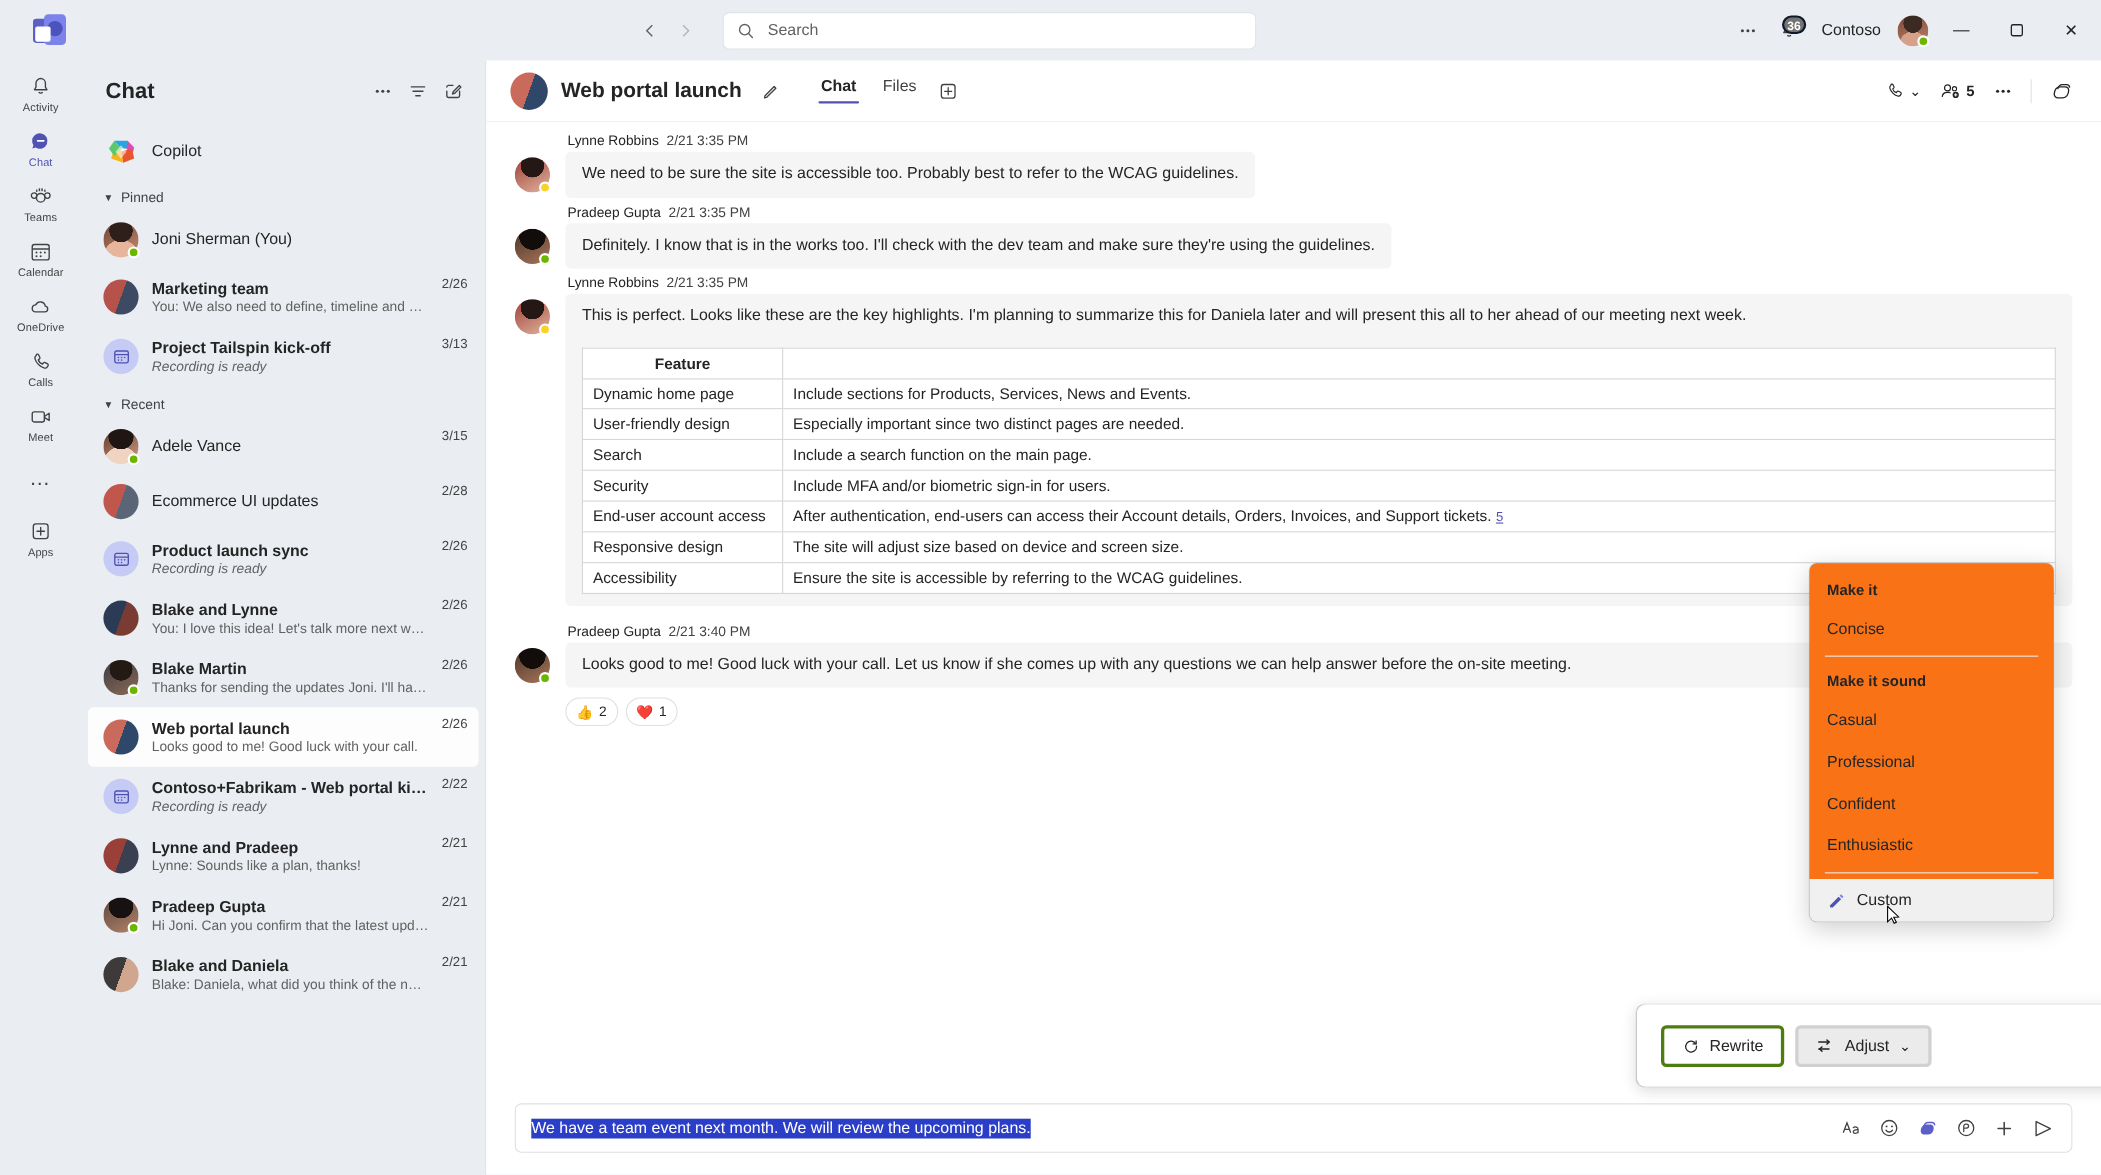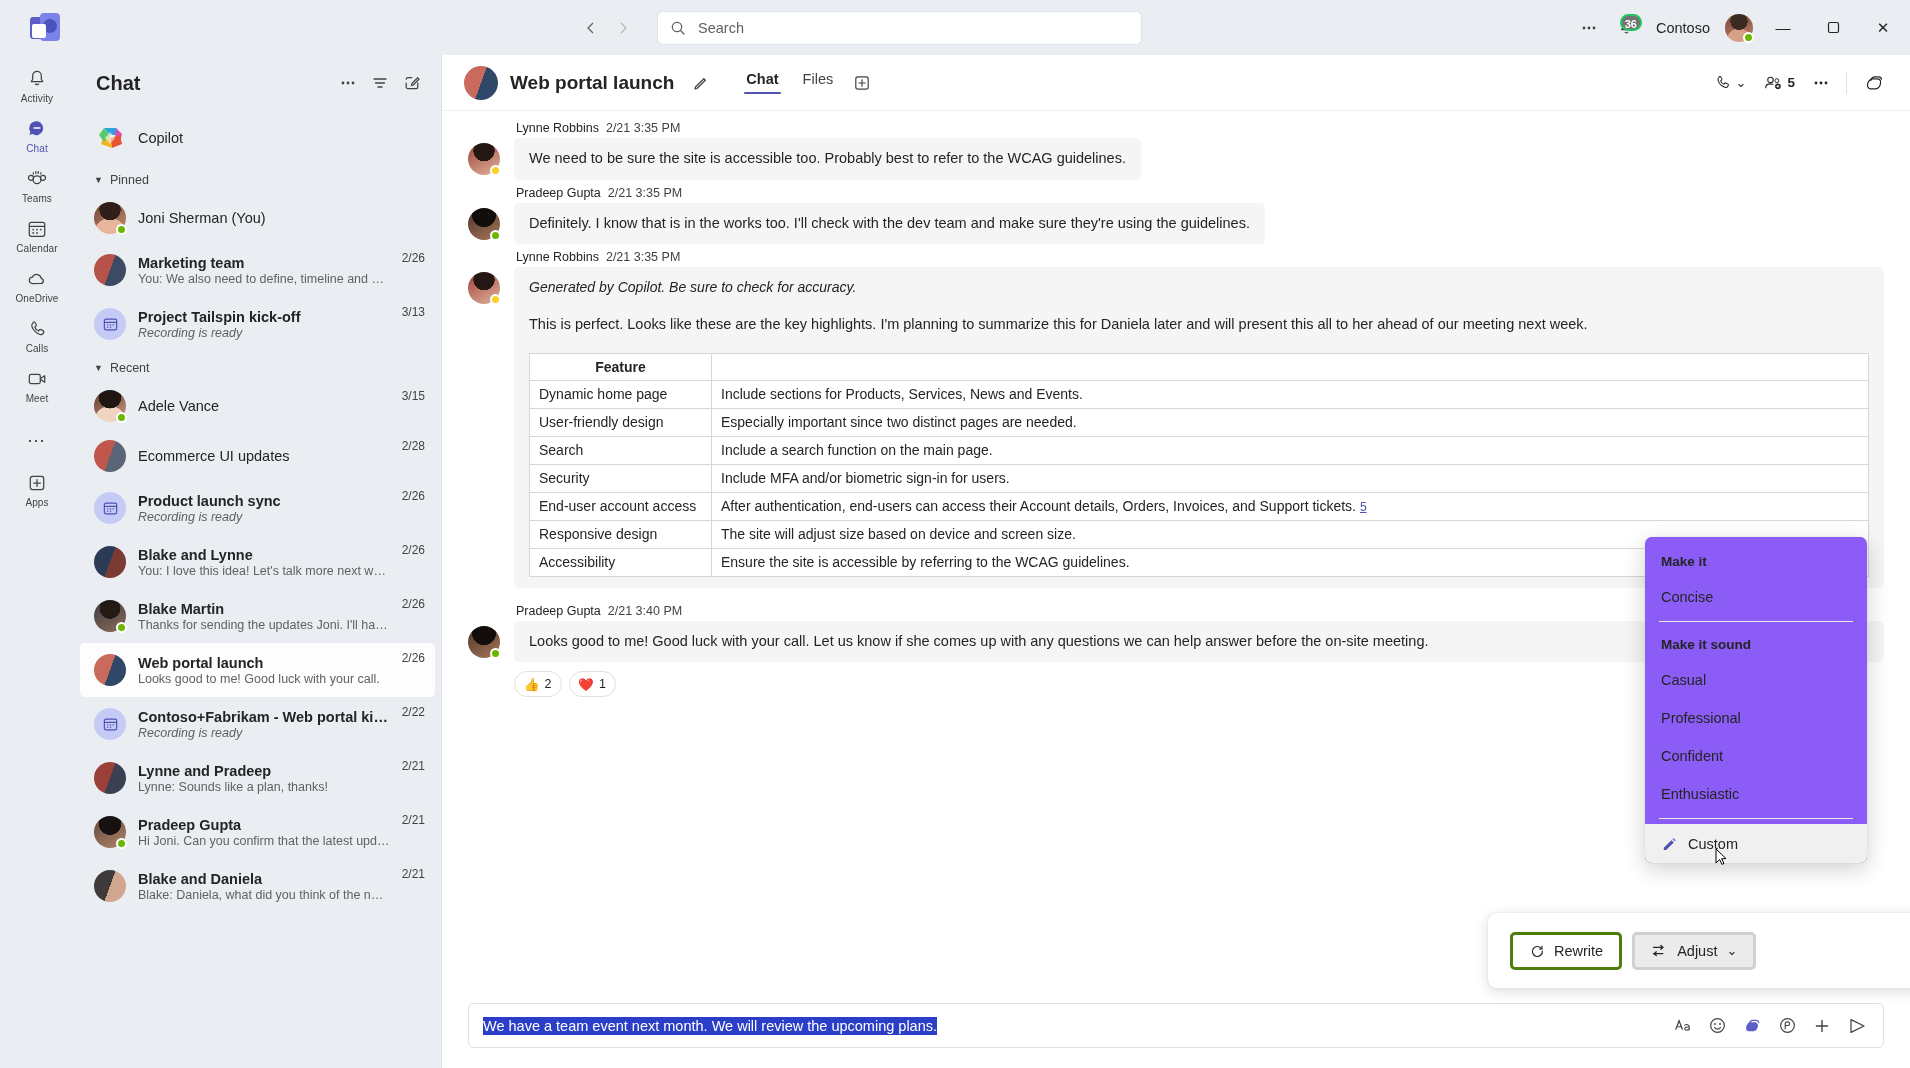--- a/index.html
+++ b/index.html
@@ -44,21 +44,21 @@
   #search-input::placeholder { color:#616161; }
   #tb-right { margin-left:auto; display:flex; align-items:center; gap:4px; padding-right:4px; }
   .tb-icon {
     width:34px; height:32px; display:flex;align-items:center;justify-content:center;
     color:#424242; cursor:pointer; border-radius:4px; position:relative;
   }
   .badge {
     position:absolute; top:2px; right:2px;
     background:#737373; color:#fff; font-size:11px; font-weight:bold;
     border-radius:9px; min-width:19px; height:17px; line-height:17px;
-    text-align:center; padding:0 3px; border:2px solid #22c55e;
+    text-align:center; padding:0 3px; border:2px solid #0f172a;
   }
   #tenant { font-size:14.5px; color:#242424; padding:0 8px; cursor:pointer; }
   .avatar {
     border-radius:50%; background-size:cover; position:relative; flex:none;
     background-repeat:no-repeat;
   }
   .presence {
     position:absolute; right:-1px; bottom:-1px;
     width:11px; height:11px; border-radius:50%; background:#6bb700;
     border:2px solid #fff;
@@ -176,22 +176,22 @@
   .cite { color:#4f52b2; text-decoration:underline; font-size:12px; }
   .reactions { display:flex; gap:7px; margin-top:9px; }
   .react {
     background:#fff; border:1px solid #e0e0e0; border-radius:13px;
     height:26px; padding:0 9px; display:flex; align-items:center; gap:5px;
     font-size:12.5px; color:#242424; cursor:pointer;
   }
 
   
   #adjust-menu {
-    position:absolute; left:1203px; top:482px; width:222px;
-    background:#8b5cf6; border-radius:7px; padding:7px 0 0;
+    position:absolute; left:1203px; top:457px; width:222px;
+    background:#f97316; border-radius:7px; padding:7px 0 0;
     box-shadow:0 6px 22px rgba(0,0,0,.19), 0 0 1px rgba(0,0,0,.2);
     z-index:50;
   }
   .menu-head { font-size:13.5px; font-weight:bold; color:#242424; padding:10px 16px 9px; }
   .menu-item {
     font-size:14.5px; color:#242424; padding:11px 16px; cursor:pointer;
     display:flex; align-items:center; gap:10px;
   }
   .menu-item.hovered { background:#f0f0f0; }
   .menu-sep { height:1px; background:#e8e8e8; margin:5px 14px; }
@@ -676,21 +676,20 @@
         <div class="msg-avatar">
           <div class="avatar" style="width:32px;height:32px;background:radial-gradient(circle at 50% 24%,#251814 0 36%,transparent 37%),linear-gradient(150deg,#9d3f3a,#e0b49c);">
             <span class="presence away"></span>
             </div>
         </div>
         <div class="msg-body">
           <div class="msg-meta">
             <span class="mname">Lynne Robbins</span><span class="mtime">2/21 3:35 PM</span>
           </div>
           <div class="bubble wide">
-            <div class="copilot-note">Generated by Copilot. Be sure to check for accuracy.</div>
             <div style="margin-bottom:18px;">This is perfect. Looks like these are the key highlights. I'm planning to summarize this for Daniela later and will present this all to her ahead of our meeting next week.</div>
             <table class="msg-table">
               <tbody>
                   <tr>
                 <th>Feature</th>
                 <th></th>
               </tr>
               <tr>
                 <td>Dynamic home page</td>
                 <td>Include sections for Products, Services, News and Events.</td>

